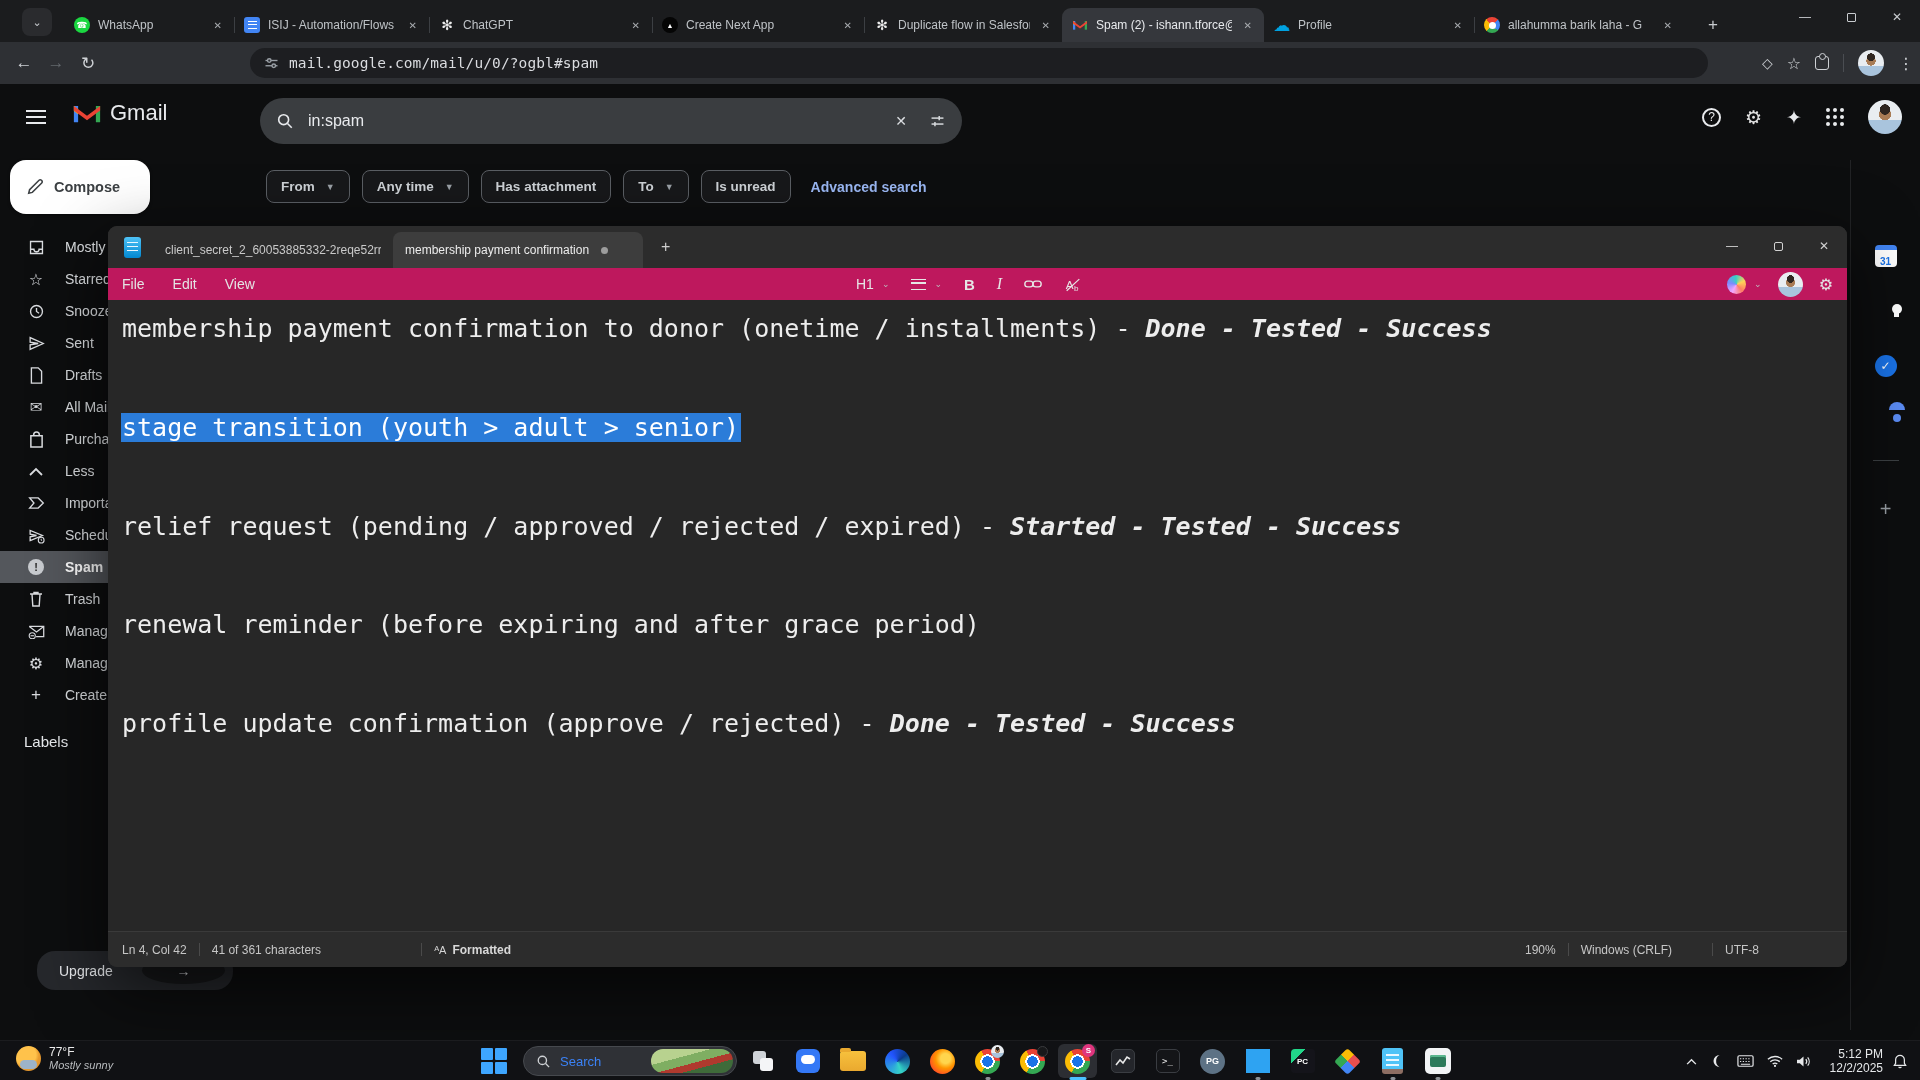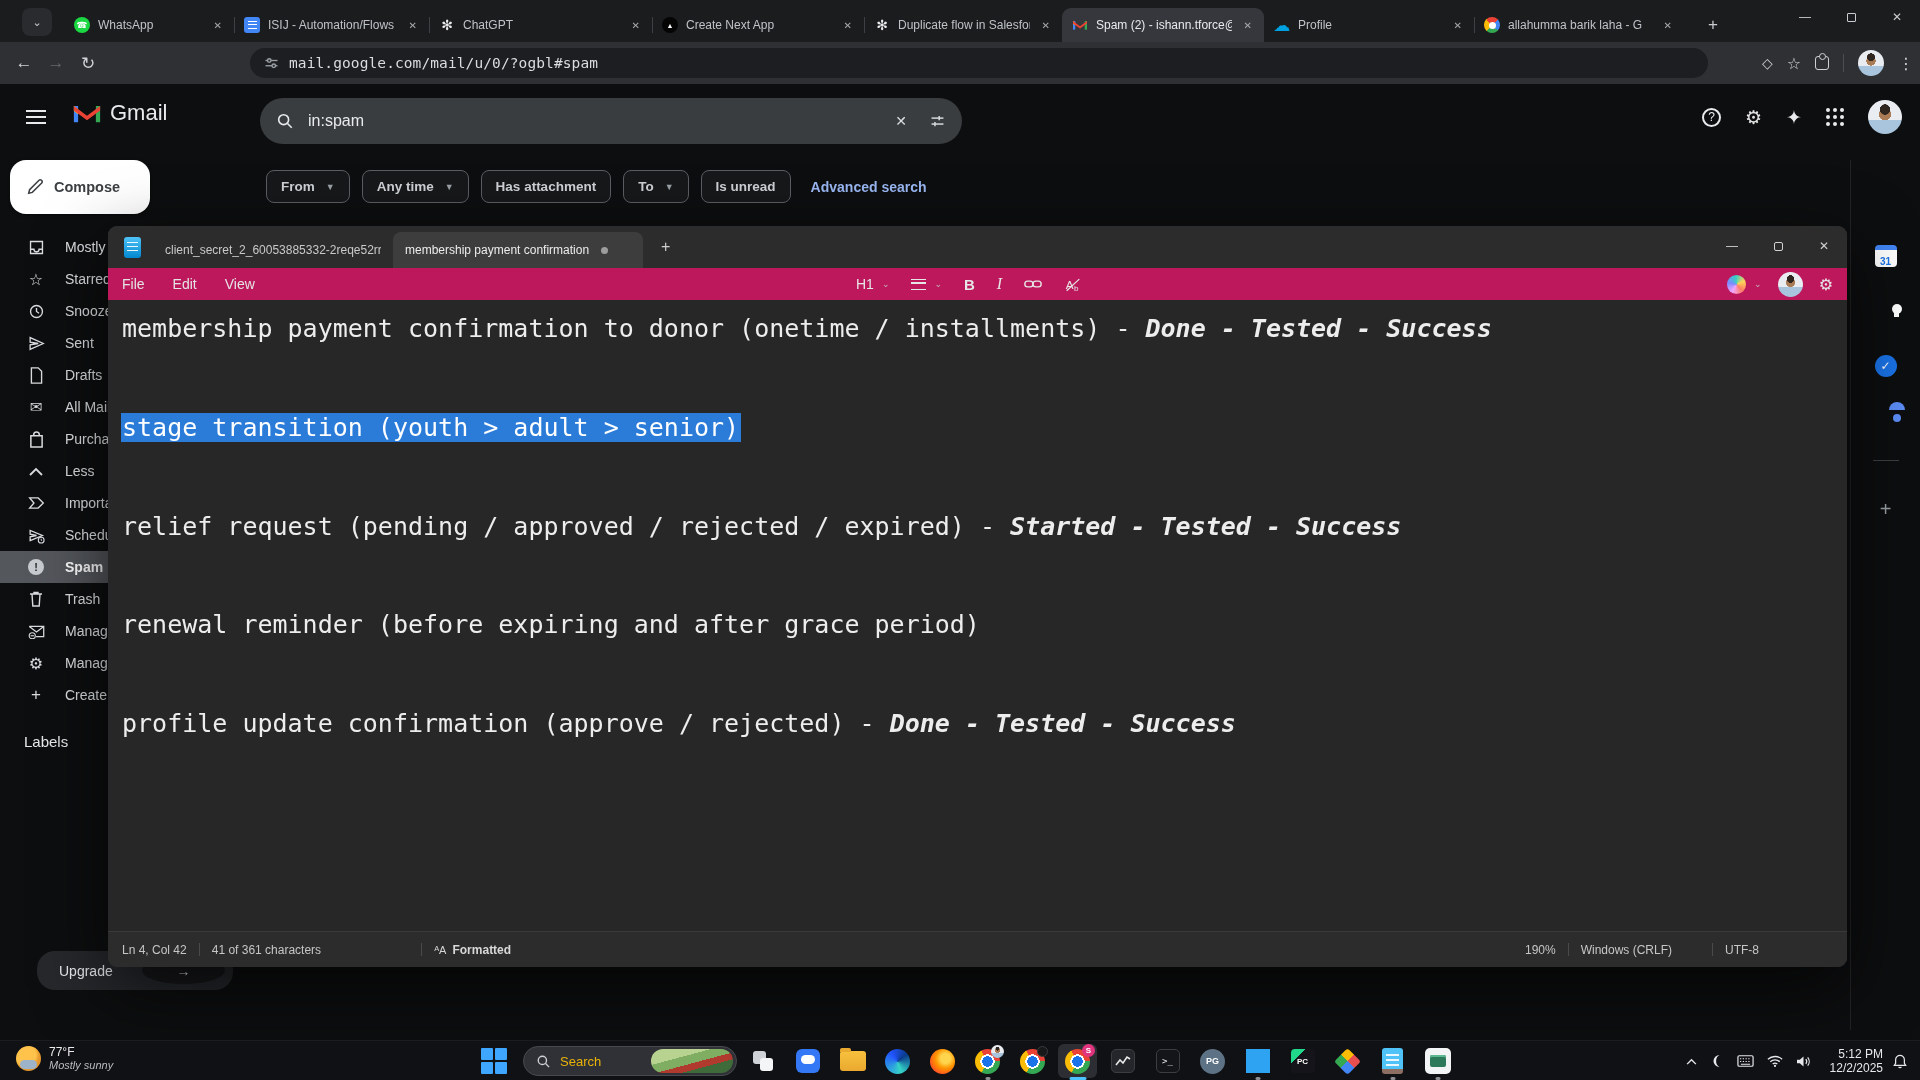--- a/index.html
+++ b/index.html
@@ -140,21 +140,21 @@
   
   .taskbar { position:absolute; left:0; bottom:0; width:1920px; height:40px; background:#101114; border-top:1px solid #1b1c1f; }
   .weather { position:absolute; left:16px; top:4px; display:flex; align-items:center; gap:8px; }
   .wicon { width:25px; height:25px; border-radius:50%; background:radial-gradient(circle at 38% 35%, #ffc24b 0 46%, #e89b2e 60%, #d8882a 100%); position:relative; }
   .wicon::after { content:''; position:absolute; left:4px; bottom:2px; width:17px; height:9px; border-radius:8px; background:#9db3c8; }
   .wtemp { color:#ececec; font-size:12px; line-height:14px; }
   .wdesc { color:#b9bcbf; font-size:11px; line-height:13px;font-style:italic; }
   .startbtn { position:absolute; left:481px; top:7px; width:26px; height:26px; display:grid; grid-template-columns:12px 12px; grid-gap:2px; }
   .startbtn i { background:#3ea6ff; width:12px; height:12px; border-radius:1px; }
   .tsearch { position:absolute; left:523px; top:5px; width:214px; height:30px; background:#2f3136; border:1px solid #46494e; border-radius:15px; display:flex; align-items:center; padding:0 3px 0 12px; }
-  .tsearch span { color:#eab308; font-size:13px; margin-left:9px; flex:1; }
+  .tsearch span { color:#3b82f6; font-size:13px; margin-left:9px; flex:1; }
   .tsimg { width:33px; height:24px; border-radius:12px; background:linear-gradient(165deg,#b8d28f 0 35%, #7fae62 35% 55%, #b03a2e 55% 70%, #3f6b3a 70%); }
   .ticons { position:absolute; left:740px; top:0; height:40px; display:flex; }
   .ticell { width:45px; height:40px; display:flex; align-items:center; justify-content:center; position:relative; }
   .ticell .dot { position:absolute; bottom:1.5px; left:50%; transform:translateX(-50%); width:5px; height:3px; border-radius:2px; background:#8b8f94; }
   .ticell.activeapp::before { content:''; position:absolute; inset:3px 3px 3px 3px; background:#2c2e33; border-radius:6px; }
   .ticell.activeapp::after { content:''; position:absolute; bottom:1.5px; left:50%; transform:translateX(-50%); width:17px; height:3px; border-radius:2px; background:#4cc2ff; }
   .ticell > .appic { position:relative; z-index:1; }
 
   .ic-widgets { width:24px; height:24px; position:relative; }
   .ic-widgets::before { content:''; position:absolute; left:2px; top:2px; width:13px; height:13px; border-radius:3px; background:#cfd3d8; }

